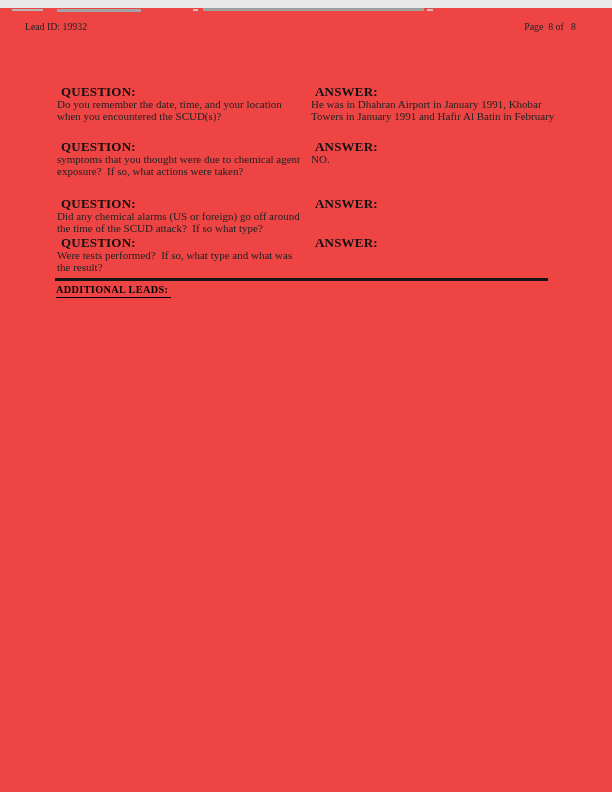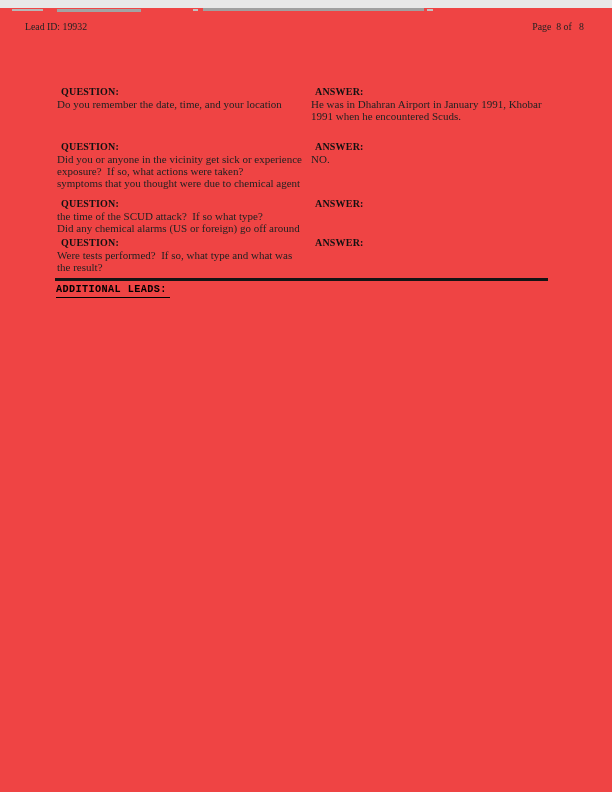--- a/index.html
+++ b/index.html
@@ -14,27 +14,27 @@
   }
   .hdr-text {
     position:absolute;
     top:13px;
     font-size:9.8px;
     line-height:12px;
     white-space:pre;
     color:#222;
   }
   #lead-id { left:25px; }
-  #page-num { right:28px; }
+  #page-num { right:36px; }
   .qa-row { position:absolute; left:0; width:612px; }
   .q-col { position:absolute; left:57px; width:242px; top:0; }
   .a-col { position:absolute; left:311px; width:286px; top:0; }
   .qa-label {
     font-weight:bold;
-    font-size:10px;
+    font-size:13px;
     line-height:12px;
     letter-spacing:0.2px;
     padding-left:4px;
     color:#111;
   }
   .qa-line {
     font-size:11px;
     line-height:12px;
     white-space:pre;
     color:#222;
@@ -48,21 +48,20 @@
   #additional-leads {
     position:absolute;
     left:56px; top:276px;
     font-weight:bold;
     font-size:10.2px;
     line-height:12px;
     letter-spacing:0.4px;
     color:#000;
     border-bottom:1.6px solid #000;
     padding:0 3px 1px 0;
-    font-family:Liberation Mono, monospace;
   }
   .scan-bar { position:absolute; }
 </style>
 </head>
 <body>
 
 <div class="page">
 
   <div id="scan-bars">
       <div class="scan-bar" style="left: 12px; top: 1px; width: 31px; height: 2px; background: rgb(183, 183, 183);"></div>
@@ -72,46 +71,46 @@
       <div class="scan-bar" style="left: 427px; top: 1px; width: 6px; height: 2px; background: rgb(194, 194, 194);"></div>
     </div>
 
   <div id="lead-id" class="hdr-text">Lead ID: 19932</div>
   <div id="page-num" class="hdr-text">Page  8 of   8</div>
 
   <div class="qa-row" style="top:78px">
     <div class="q-col">
       <div class="qa-label">QUESTION:</div>
       <div class="qa-line">Do you remember the date, time, and your location</div>
+      <div class="qa-line">when you encountered the SCUD(s)?</div>
     </div>
     <div class="a-col">
       <div class="qa-label">ANSWER:</div>
       <div class="qa-line">He was in Dhahran Airport in January 1991, Khobar</div>
-      <div class="qa-line">1991 when he encountered Scuds.</div>
+      <div class="qa-line">Towers in January 1991 and Hafir Al Batin in February</div>
     </div>
   </div>
 
   <div class="qa-row" style="top:133px">
     <div class="q-col">
       <div class="qa-label">QUESTION:</div>
-      <div class="qa-line">Did you or anyone in the vicinity get sick or experience</div>
+      <div class="qa-line">symptoms that you thought were due to chemical agent</div>
       <div class="qa-line">exposure?  If so, what actions were taken?</div>
-      <div class="qa-line">symptoms that you thought were due to chemical agent</div>
     </div>
     <div class="a-col">
       <div class="qa-label">ANSWER:</div>
       <div class="qa-line">NO.</div>
     </div>
   </div>
 
   <div class="qa-row" style="top:190px">
     <div class="q-col">
       <div class="qa-label">QUESTION:</div>
+      <div class="qa-line">Did any chemical alarms (US or foreign) go off around</div>
       <div class="qa-line">the time of the SCUD attack?  If so what type?</div>
-      <div class="qa-line">Did any chemical alarms (US or foreign) go off around</div>
     </div>
     <div class="a-col">
       <div class="qa-label">ANSWER:</div>
     </div>
   </div>
 
   <div class="qa-row" style="top:229px">
     <div class="q-col">
       <div class="qa-label">QUESTION:</div>
       <div class="qa-line">Were tests performed?  If so, what type and what was</div>

